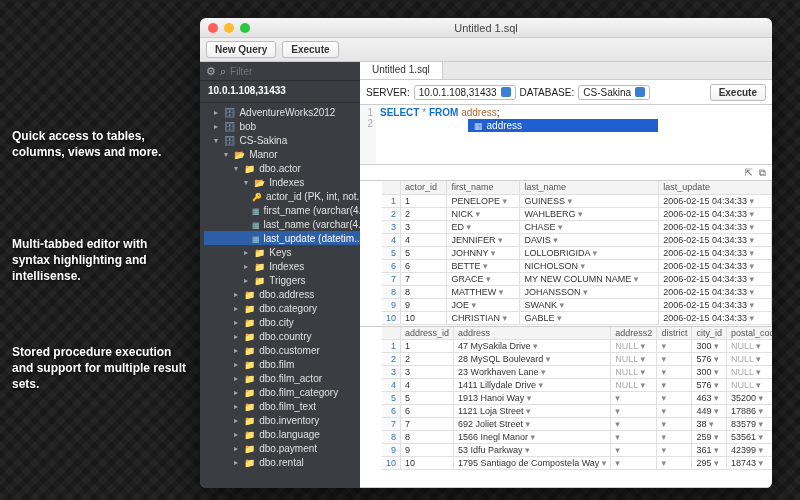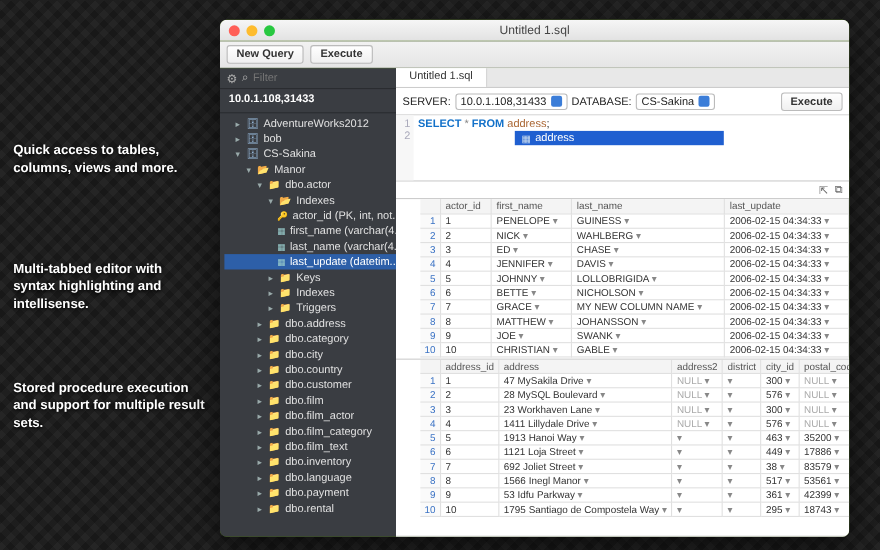--- a/index.html
+++ b/index.html
@@ -474,21 +474,21 @@
                   <td class="dd"></td>
                 </tr>
               </tbody>
               <tbody>
                 <tr>
                   <td class="rownum">8</td>
                   <td class="">8</td>
                   <td class="dd">1566 Inegl Manor</td>
                   <td class="dd"></td>
                   <td class="dd"></td>
-                  <td class="dd">517</td>
+                  <td class="dd">259</td>
                   <td class="dd">53561</td>
                   <td class="dd"></td>
                 </tr>
               </tbody>
               <tbody>
                 <tr>
                   <td class="rownum">9</td>
                   <td class="">9</td>
                   <td class="dd">53 Idfu Parkway</td>
                   <td class="dd"></td>

